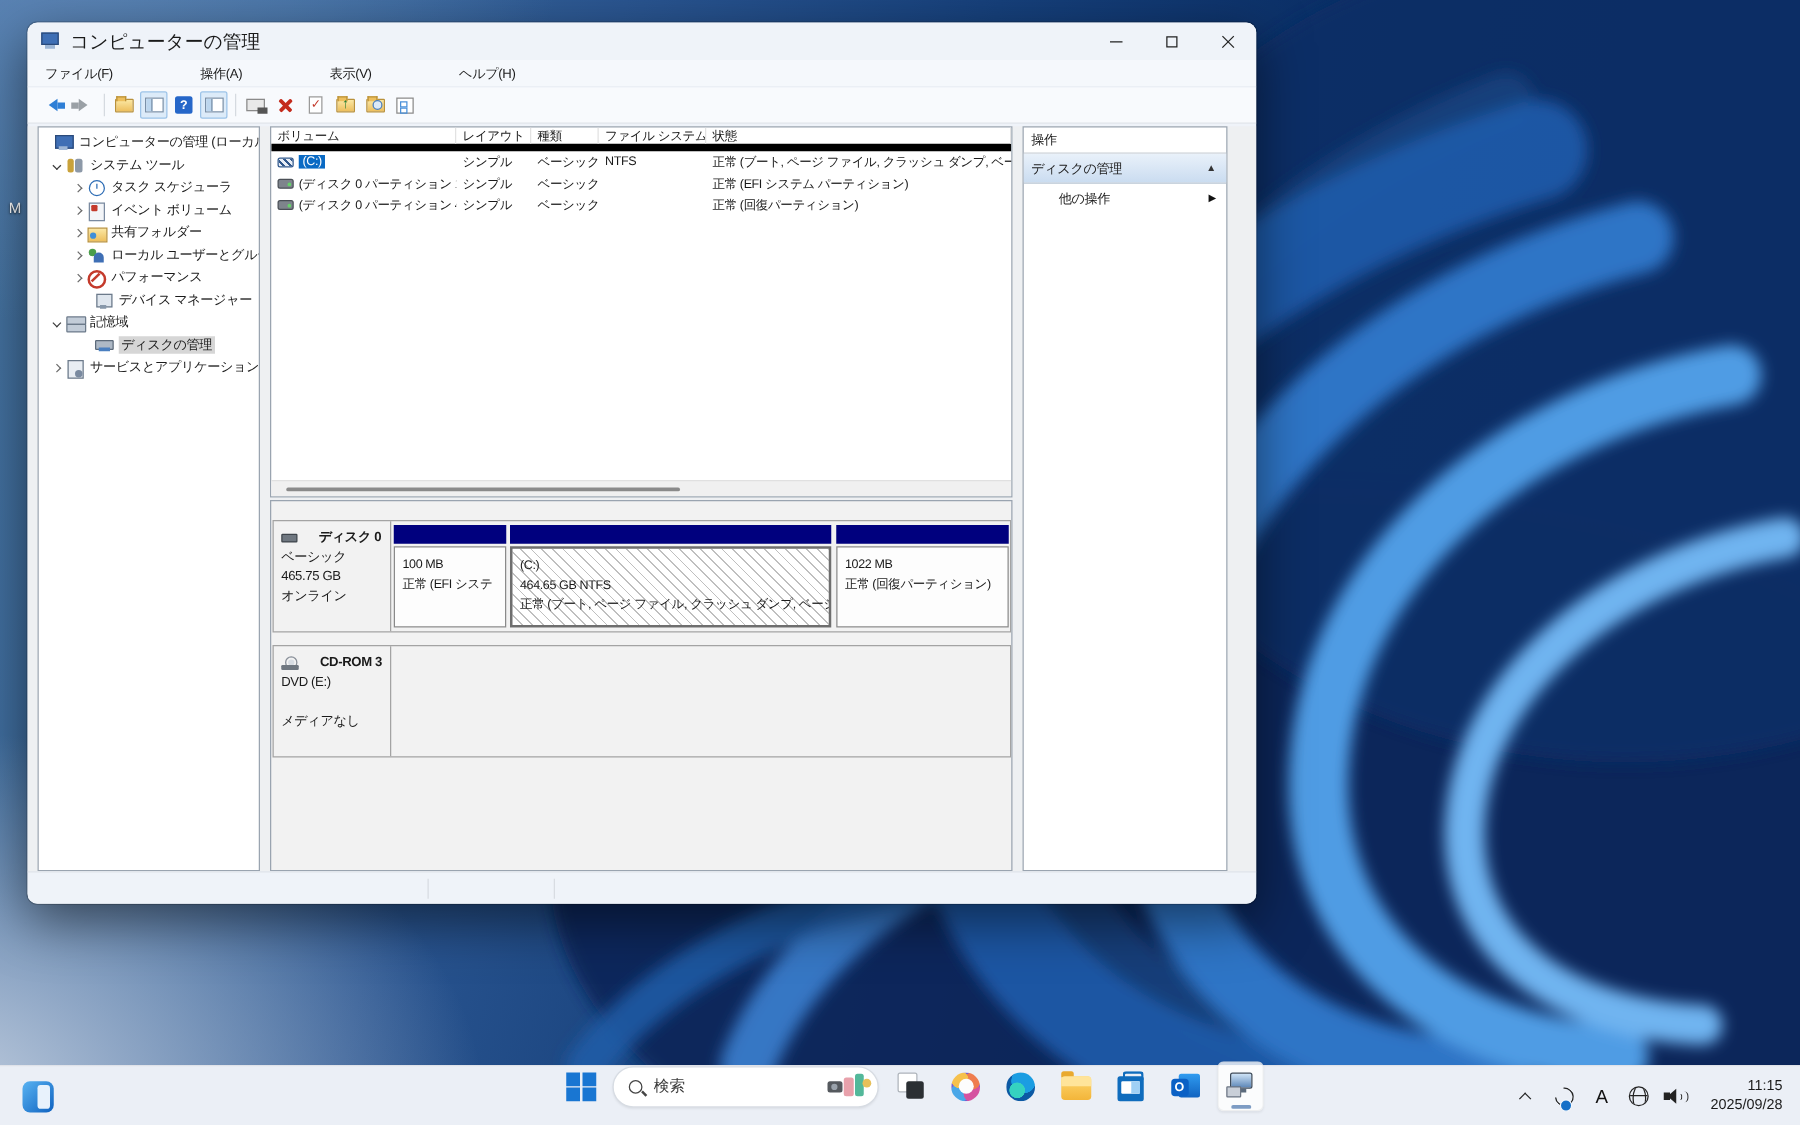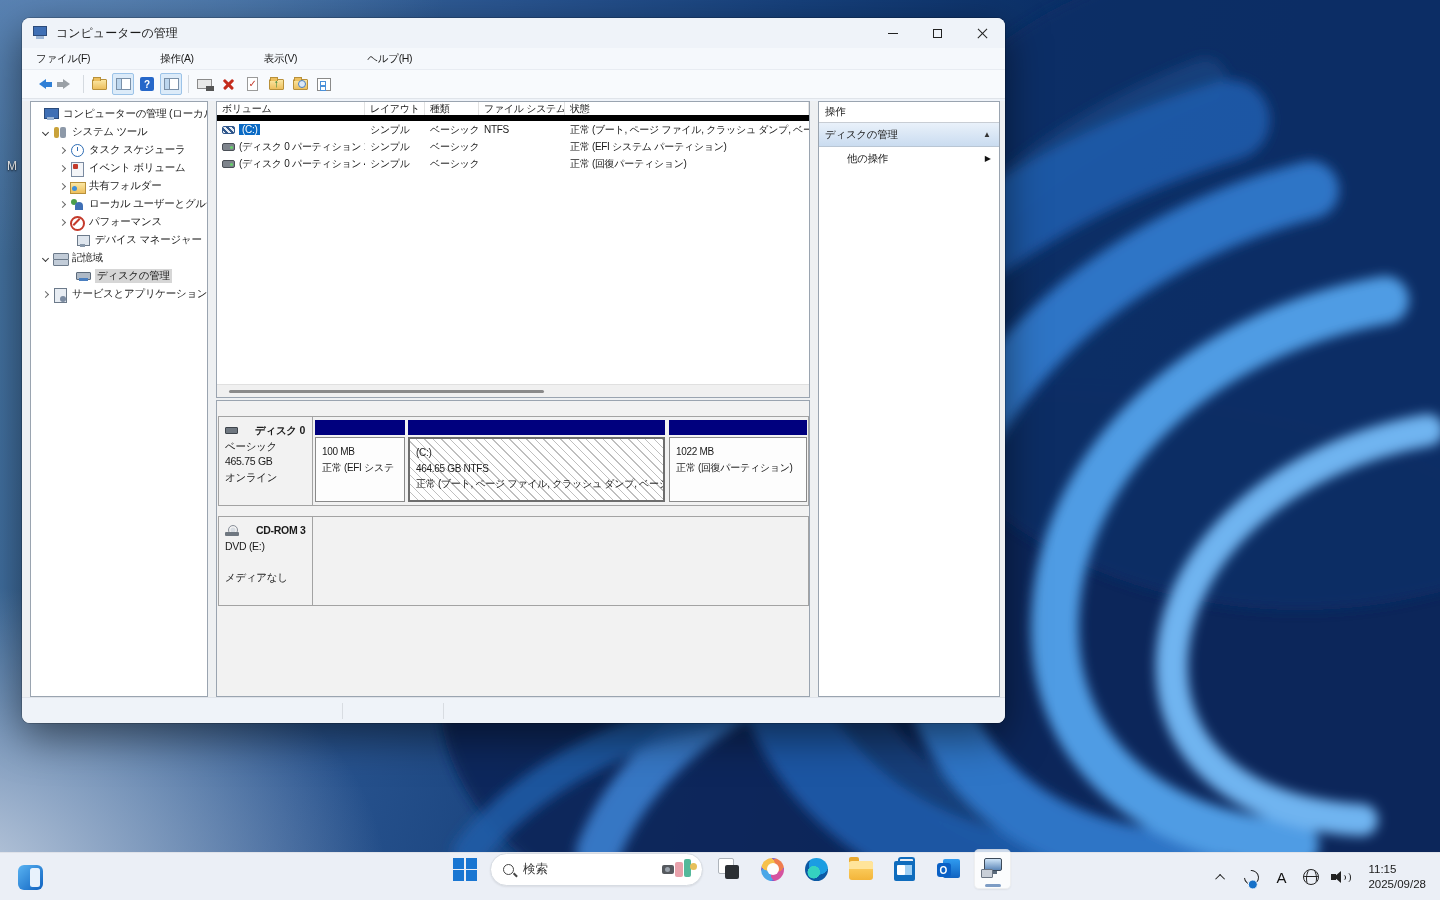--- a/index.html
+++ b/index.html
@@ -15,21 +15,21 @@
   .wallpaper svg { position:absolute; left:0; top:0; }
 
   .desktop-label { position:absolute; left:7px; top:159px; color:#fff; font-size:12px; text-shadow:0 1px 2px rgba(0,0,0,.85); }
 
   .win { position:absolute; left:22px; top:18px; width:983px; height:705px; border-radius:8px;
     background:#eff3f9; box-shadow:0 14px 42px rgba(0,0,0,.5), 0 0 0 1px rgba(0,0,0,.18); overflow:hidden; }
   .titlebar { height:30px; display:flex; align-items:center; padding-left:11px; background:#eff3f9; }
   .title-icon { width:16px; height:14px; position:relative; margin-right:7px; }
   .title-icon .scr { position:absolute; left:0; top:0; width:14px; height:10px; background:#3f6fb5; border:1px solid #2b4a7a; }
   .title-icon .base { position:absolute; left:3px; top:10px; width:8px; height:3px; background:#9db6d6; }
-  .title-text { font-size:12px; color:#1a1a1a; }
+  .title-text { font-size:15px; color:#1a1a1a; }
   .caption-btns { margin-left:auto; display:flex; height:100%; }
   .cap-btn { width:45px; height:100%; display:flex; align-items:center; justify-content:center; }
   .glyph-min { width:10px; height:1px; background:#222; }
   .glyph-max { width:9px; height:9px; border:1px solid #222; }
   .glyph-close { position:relative; width:11px; height:11px; }
   .glyph-close::before,.glyph-close::after { content:""; position:absolute; left:-1px; top:5px; width:13px; height:1.2px; background:#222; }
   .glyph-close::before { transform:rotate(45deg); } .glyph-close::after { transform:rotate(-45deg); }
 
   .menubar { height:22px; display:flex; align-items:center; background:#f5f8fc; padding-left:6px; border-bottom:1px solid #e8ecf2; font-size:10.5px; letter-spacing:-0.3px;gap:44px; }
   .menu-item { color:#1a1a1a; padding:2px 8px; margin-right:10px; }
@@ -117,21 +117,21 @@
   .cd-ic::before { content:""; position:absolute; left:3px; top:0; width:8px; height:8px; border:1px solid #8a9099; border-radius:50%; background:#d8dde3; box-shadow:inset 0 0 0 1.5px #f2f2f2; }
   .cd-ic::after { content:""; position:absolute; left:0px; top:7px; width:14px; height:4px; background:#6f7780; border-radius:1px; }
   .part-region { position:relative; flex:1; }
   .part { position:absolute; top:3px; bottom:3px; }
   .part .band { position:absolute; left:0; right:0; top:0; height:15px; background:#00007e; }
   .part .pbody { position:absolute; left:0; right:0; top:17px; bottom:0; background:#fdfdfd; border:1px solid #8a8a8a; padding:6px 4px 0 6px; font-size:10px; letter-spacing:-0.3px; color:#1a1a1a; line-height:15.5px; white-space:nowrap; overflow:hidden; }
   .part .pbody.hatch { background-image:repeating-linear-gradient(45deg,#ffffff 0 5px,#bfbfbf 5px 6px); border:2px solid #6e6e6e; }
   .legend-row { position:absolute; left:1px; bottom:1px; width:591px; height:18px; border-top:1px solid #a3a3a3; display:flex; align-items:center; gap:6px; padding-left:6px; font-size:10px; letter-spacing:-0.3px; color:#1a1a1a; background:#f2f2f2; }
   .lg-sq { width:10px; height:10px; display:inline-block; flex:none; }
 
-  .act-panel { left:796px; top:83px; width:182px; height:596px; font-size:10.5px; letter-spacing:-0.3px; }
+  .act-panel { left:796px; top:83px; width:164px; height:596px; font-size:10.5px; letter-spacing:-0.3px; }
   .act-head { height:21px; display:flex; align-items:center; padding-left:6px; color:#1a1a1a; border-bottom:1px solid #c8cdd4; }
   .act-group { height:24px; display:flex; align-items:center; padding:0 8px 0 6px; color:#1a1a1a; background:linear-gradient(#e9f1fa,#cadcf0); border-bottom:1px solid #b9c6d4; }
   .act-group .tri { margin-left:auto; font-size:8px; color:#333; letter-spacing:0; }
   .act-item { height:23px; display:flex; align-items:center; padding:0 8px 0 28px; color:#1a1a1a; }
   .act-item .tri { margin-left:auto; font-size:8px; color:#111; letter-spacing:0; }
 
   .statusbar { position:absolute; left:0; bottom:0; width:983px; height:26px; background:#eff3f9; border-top:1px solid #dfe3e9; }
   .statusbar .s1 { position:absolute; left:320px; top:5px; width:1px; height:16px; background:#d8dce2; }
   .statusbar .s2 { position:absolute; left:421px; top:5px; width:1px; height:16px; background:#d8dce2; }
 
@@ -186,21 +186,21 @@
   .sync::after { content:""; position:absolute; right:-4px; bottom:-3px; width:8px; height:8px; background:#1570c8; border-radius:50%; border:1.5px solid #f2f6fb; transform:rotate(-40deg); }
   .ime-a { font-size:15px; color:#111; }
   .globe { width:16px; height:16px; border:1.4px solid #222; border-radius:50%; position:relative; overflow:hidden; }
   .globe::before { content:""; position:absolute; left:6px; top:-2px; width:9px; height:19px; border:1.2px solid #222; border-radius:50%; margin-left:-4px; }
   .globe::after { content:""; position:absolute; left:-2px; top:6.2px; width:20px; height:1.2px; background:#222; }
   .speaker { width:20px; height:16px; position:relative; }
   .speaker::before { content:""; position:absolute; left:0; top:5px; width:5px; height:6px; background:#222; }
   .speaker::after { content:""; position:absolute; left:3px; top:2px; border:6px solid transparent; border-right:7px solid #222; border-left:none; }
   .spk-wave { position:absolute; left:13px; top:3.5px; width:7px; height:9px; border-right:1.6px solid #222; border-radius:50%; }
   .spk-wave::after { content:""; position:absolute; left:-3px; top:2px; width:4px; height:5px; border-right:1.4px solid #222; border-radius:50%; }
-  .clock { font-size:11.5px; color:#1a1a1a; line-height:15px; padding:0 6px 0 10px; }
+  .clock { text-align:right; font-size:11.5px; color:#1a1a1a; line-height:15px; padding:0 6px 0 10px; }
 </style>
 </head>
 <body>
 
 <div class="wallpaper">
   <svg width="1440" height="852" viewBox="0 0 1440 852">
     <defs>
       <filter id="soften" x="-30%" y="-30%" width="160%" height="160%">
           <feGaussianBlur stdDeviation="6"></feGaussianBlur>
         </filter>

